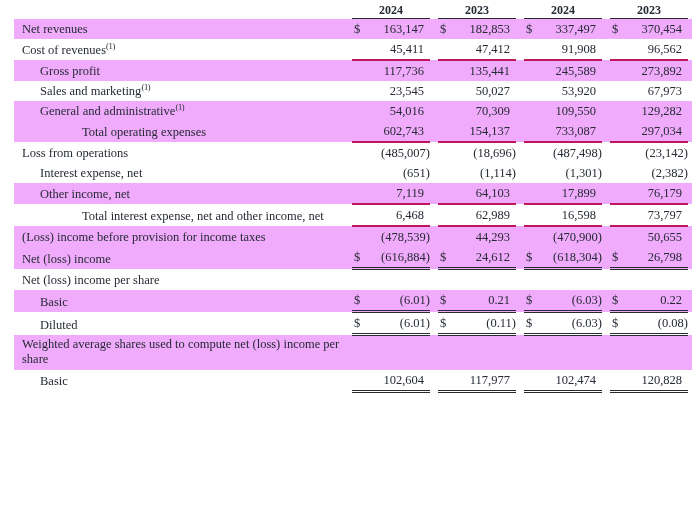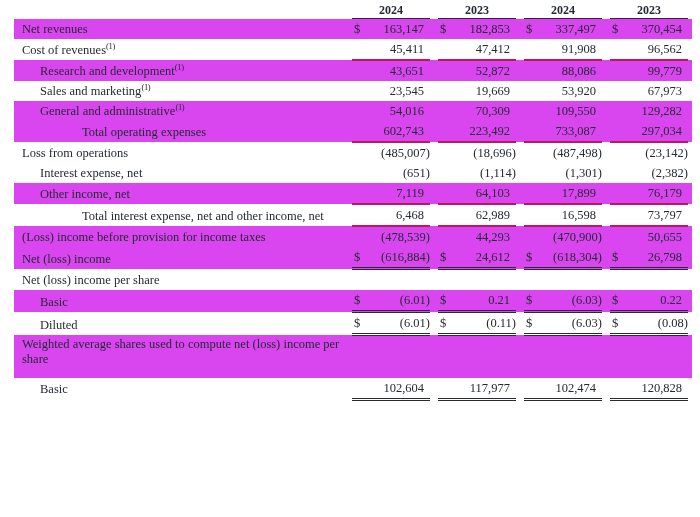--- a/index.html
+++ b/index.html
@@ -28,24 +28,24 @@
     border-bottom:1px solid #272c33;height:16px;vertical-align:bottom;margin-top:26px;
   }
   tbody td{height:20px;line-height:19px;}
   tbody td.lbl{text-align:left;overflow:hidden;}
   tbody td.lbl.i0{padding-left:8px;}
   tbody td.lbl.i1{padding-left:26px;}
   tbody td.lbl.i2{padding-left:68px;}
   tbody td.d{text-align:left;padding-left:2px;}
   tbody td.v{text-align:right;padding-right:6px;}
   tbody td.v.neg{padding-right:0px;}
-  tr.shaded{background:#d946ef;}
+  tr.shaded{background:#f0abfc;}
   td.u1{border-bottom:2px solid #be185d;}
   td.u2{border-bottom:3px double #272c33;}
-  tbody td.wrapcell{white-space:normal;line-height:15.5px;padding-top:2px;padding-bottom:10px;vertical-align:middle;}
+  tbody td.wrapcell{white-space:normal;line-height:15.5px;padding-top:2px;padding-bottom:2px;vertical-align:middle;}
   sup.fn{font-size:8.5px;line-height:0;vertical-align:super;letter-spacing:-0.3px;}
 </style>
 </head>
 <body>
 
 <table class="fin-table">
   <colgroup>
     <col class="c-label">
     <col class="c-dollar">
       <col class="c-val">
@@ -98,41 +98,41 @@
         <td class="v u1">47,412</td>
         <td></td>
         <td class="d u1"></td>
         <td class="v u1">91,908</td>
         <td></td>
         <td class="d u1"></td>
         <td class="v u1">96,562</td>
         <td></td>
       </tr>
       <tr class="shaded">
-        <td class="lbl i1">Research and development<sup class="fn">(1)</sup></td>
-        <td class="d"></td>
-        <td class="v">43,651</td>
-        <td></td>
-        <td class="d"></td>
-        <td class="v">52,872</td>
-        <td></td>
-        <td class="d"></td>
-        <td class="v">88,086</td>
-        <td></td>
-        <td class="d"></td>
-        <td class="v">99,779</td>
+        <td class="lbl i1">Gross profit</td>
+        <td class="d"></td>
+        <td class="v">117,736</td>
+        <td></td>
+        <td class="d"></td>
+        <td class="v">135,441</td>
+        <td></td>
+        <td class="d"></td>
+        <td class="v">245,589</td>
+        <td></td>
+        <td class="d"></td>
+        <td class="v">273,892</td>
         <td></td>
       </tr>
       <tr>
         <td class="lbl i1">Sales and marketing<sup class="fn">(1)</sup></td>
         <td class="d"></td>
         <td class="v">23,545</td>
         <td></td>
         <td class="d"></td>
-        <td class="v">19,669</td>
+        <td class="v">50,027</td>
         <td></td>
         <td class="d"></td>
         <td class="v">53,920</td>
         <td></td>
         <td class="d"></td>
         <td class="v">67,973</td>
         <td></td>
       </tr>
       <tr class="shaded">
         <td class="lbl i1">General and administrative<sup class="fn">(1)</sup></td>
@@ -148,21 +148,21 @@
         <td class="d"></td>
         <td class="v">129,282</td>
         <td></td>
       </tr>
       <tr class="shaded">
         <td class="lbl i2">Total operating expenses</td>
         <td class="d u1"></td>
         <td class="v u1">602,743</td>
         <td></td>
         <td class="d u1"></td>
-        <td class="v u1">223,492</td>
+        <td class="v u1">154,137</td>
         <td></td>
         <td class="d u1"></td>
         <td class="v u1">733,087</td>
         <td></td>
         <td class="d u1"></td>
         <td class="v u1">297,034</td>
         <td></td>
       </tr>
       <tr>
         <td class="lbl i0">Loss from operations</td>

